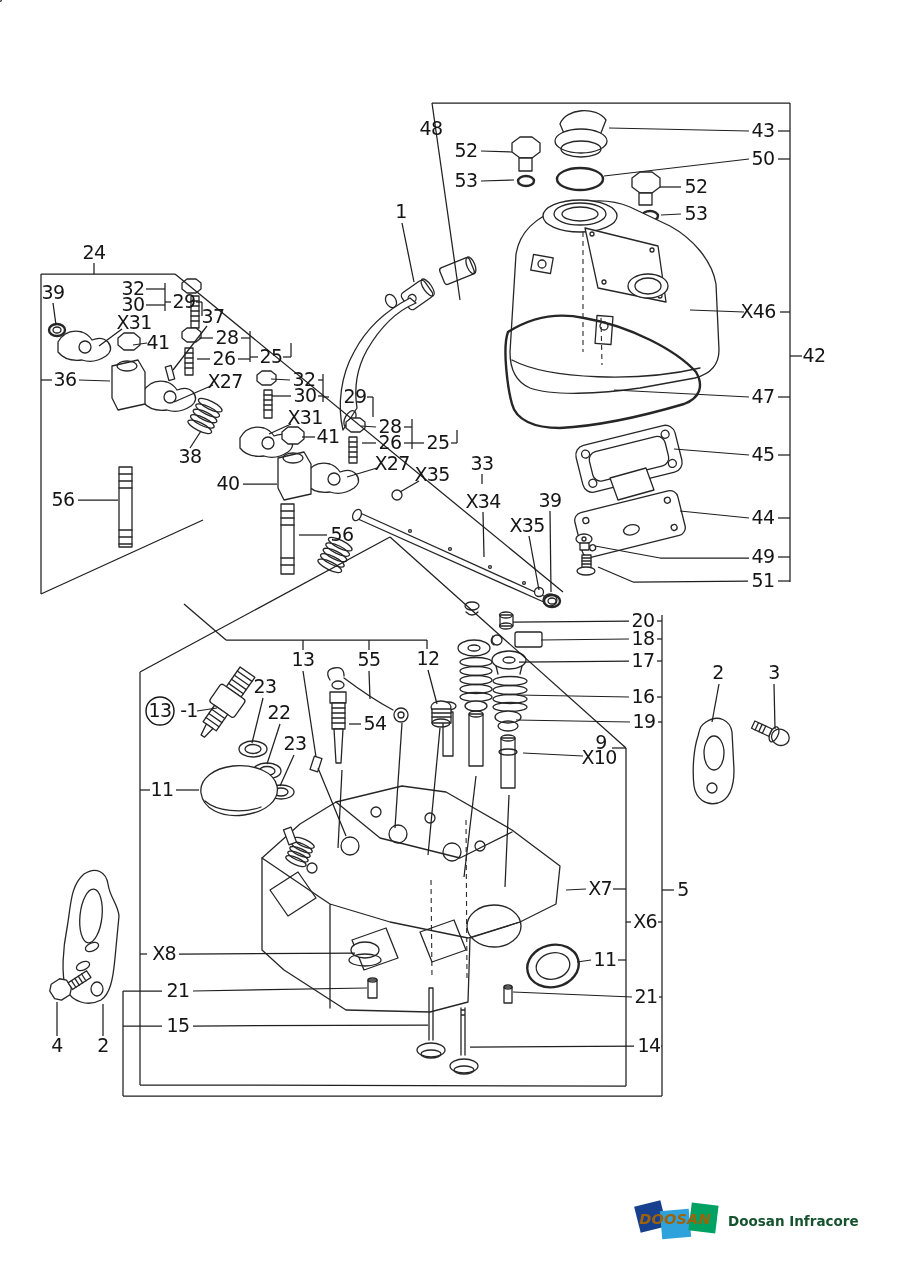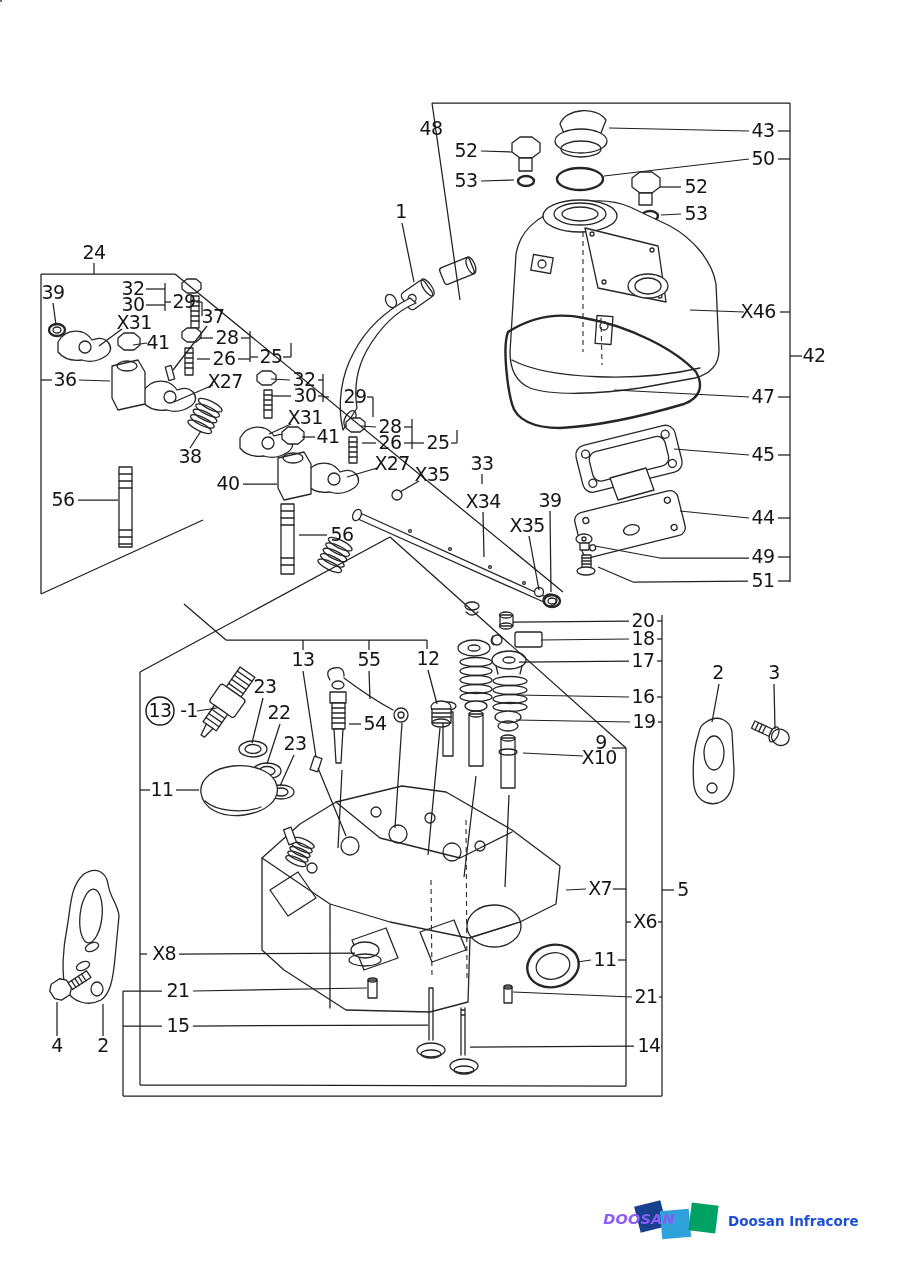--- a/index.html
+++ b/index.html
@@ -12,23 +12,23 @@
   .ln{stroke:#1f1f1f;stroke-width:1.25;}
   .dash{stroke:#2a2a2a;stroke-width:1.1;stroke-dasharray:5 4;}
   .callout{font-family:"DejaVu Sans",sans-serif;font-size:19px;letter-spacing:-0.7px;fill:#151515;}
   .co-circ{stroke:#151515;stroke-width:1.4;fill:none;}
   
   #footer{position:absolute;left:0;top:1192px;width:909px;height:60px;}
   .sq{position:absolute;width:27px;height:27px;}
   #sq1{left:637px;top:11px;background:#17418e;transform:rotate(-14deg);}
   #sq2{left:661px;top:18px;background:#2fa2dc;transform:rotate(-5deg);width:29px;height:28px;}
   #sq3{left:690px;top:12px;background:#00a263;transform:rotate(7deg);width:27px;height:28px;}
-  #logo-word{position:absolute;left:597px;top:19px;width:84px;text-align:center;
-     font-size:14.5px;font-weight:bold;font-style:italic;color:#8b5cf6;letter-spacing:0.2px;}
-  #company{position:absolute;left:728px;top:21px;font-size:13.5px;font-weight:bold;color:#1d4ed8;}
+  #logo-word{position:absolute;left:633px;top:19px;width:84px;text-align:center;
+     font-size:14.5px;font-weight:bold;font-style:italic;color:#a16207;letter-spacing:0.2px;}
+  #company{position:absolute;left:728px;top:21px;font-size:13.5px;font-weight:bold;color:#14532d;}
 </style>
 </head>
 <body>
 
 <div id="stage">
 <svg id="diagram" width="909" height="1286" viewBox="0 0 909 1286" xmlns="http://www.w3.org/2000/svg">
 
   <g id="sketch">
 
     <g>

